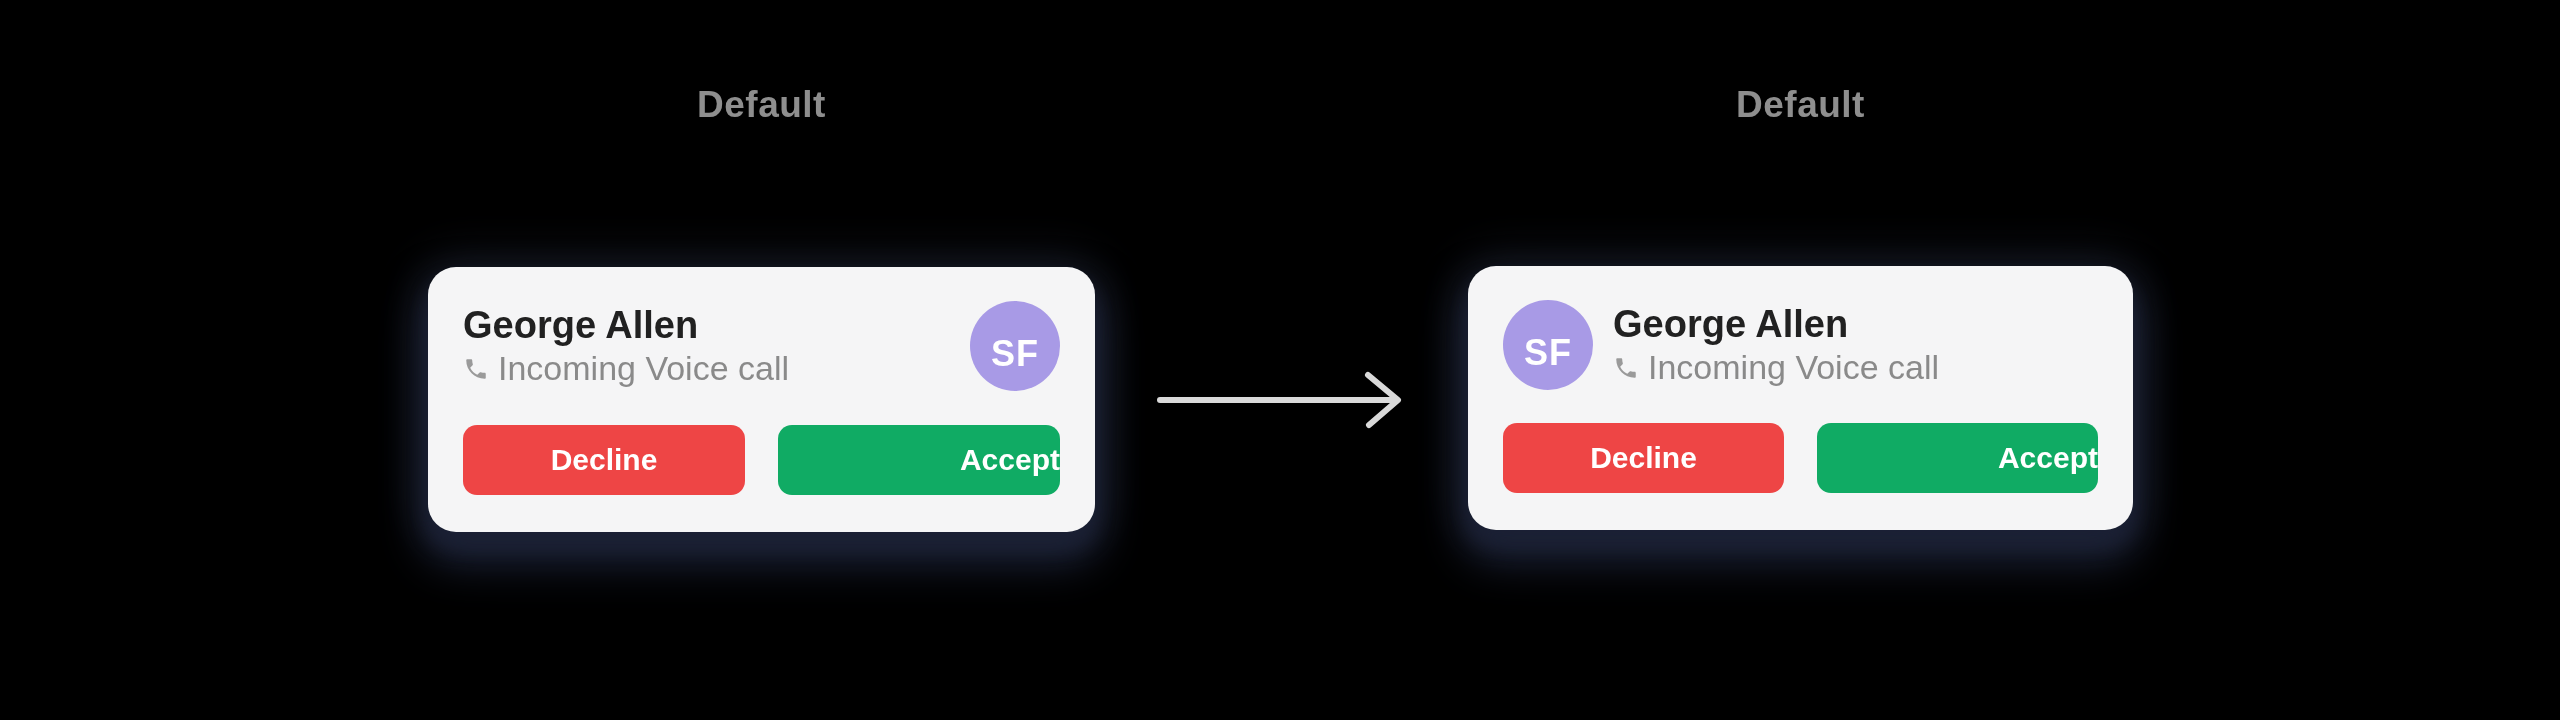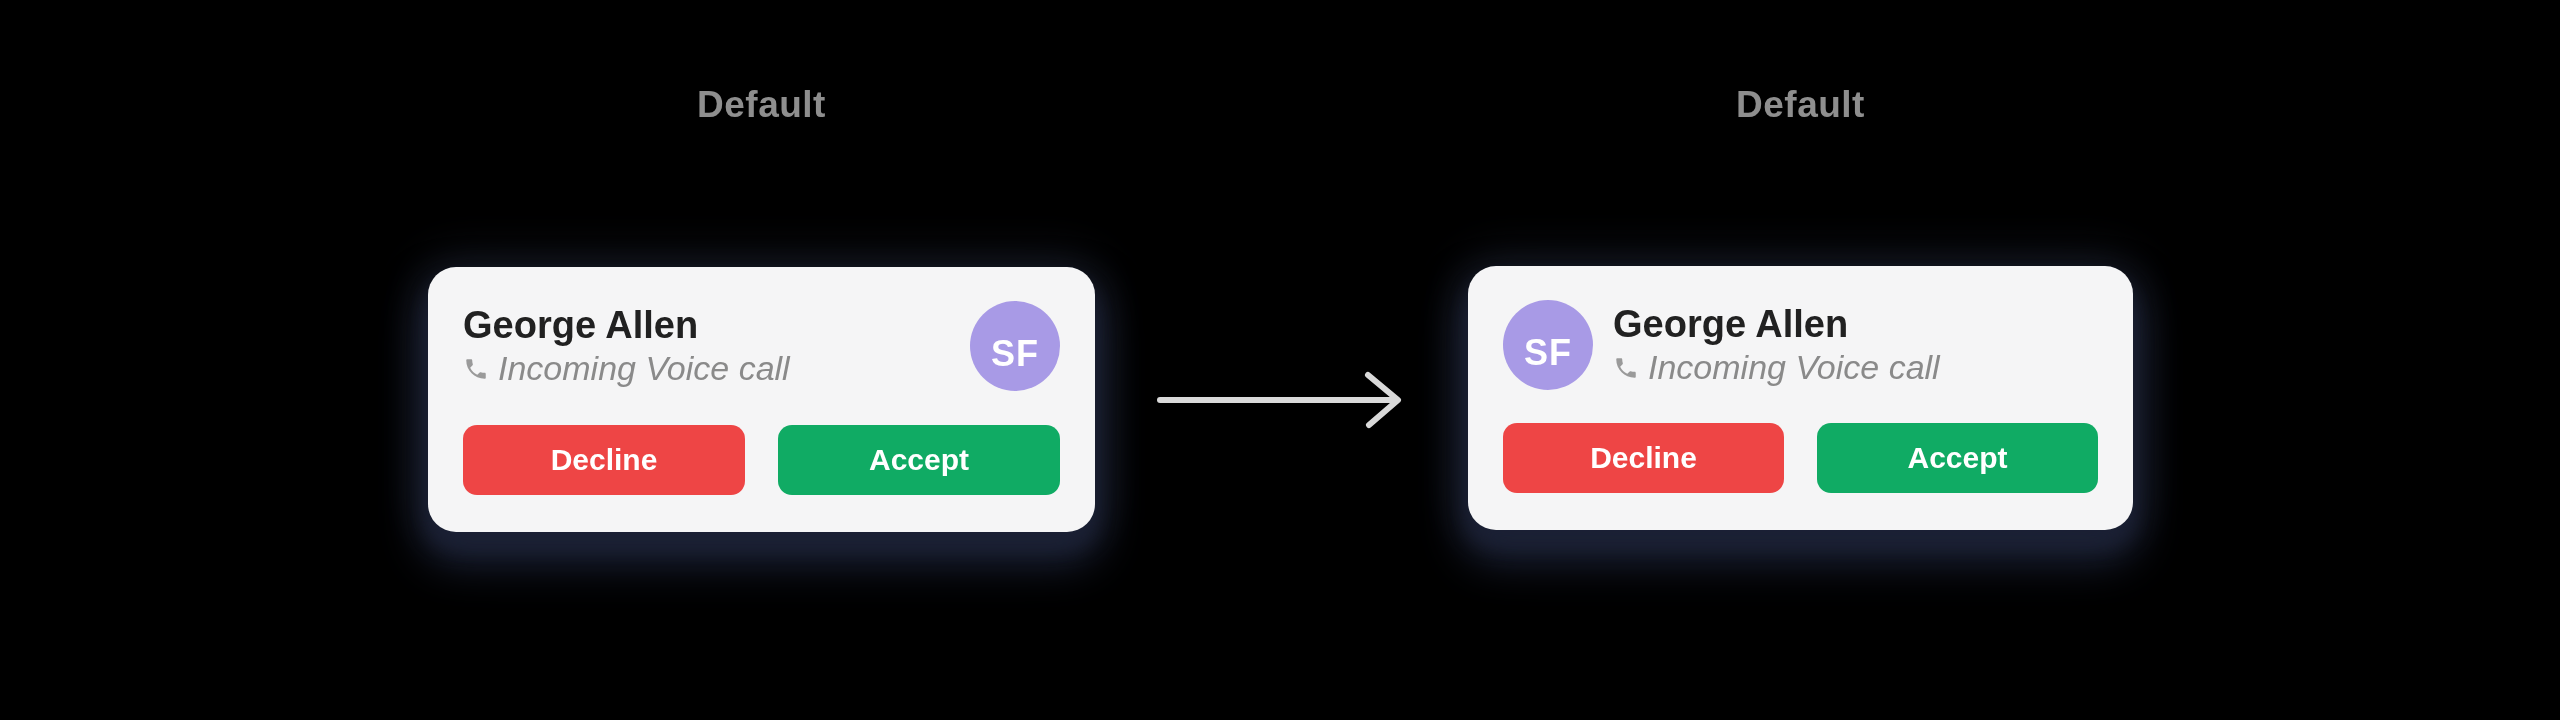--- a/index.html
+++ b/index.html
@@ -24,34 +24,34 @@
                0 26px 44px 6px rgba(38,46,72,0.75),
                0 0 46px 10px rgba(70,80,105,0.30);}
   .card-default{left:428px; top:267px; width:667px; height:265px;}
   .card-custom{left:1468px; top:266px; width:665px; height:264px;}
 
   .card-header{display:flex; align-items:center; justify-content:space-between;}
   .card-custom .card-header{justify-content:flex-start; gap:20px;}
 
   .identity{display:flex; flex-direction:column; }
   .caller-name{font-size:38px; font-weight:700; color:var(--title); line-height:1.2;}
-  .subtitle-row{display:flex; align-items:center; gap:9px;font-style:italic;}
+  .subtitle-row{display:flex; align-items:center; gap:9px;}
   .subtitle-row svg{width:26px; height:26px; flex:0 0 auto;}
   .subtitle-text{font-size:34px; color:var(--subtitle); line-height:1.2;}
 
   .avatar{width:90px; height:90px; border-radius:50%; background:var(--avatar-bg);
     display:flex; align-items:center; justify-content:center; flex:0 0 auto;}
   .avatar span{font-size:36px; font-weight:700; color:var(--avatar-text); letter-spacing:1px;margin-top:16px;}
 
   .actions{display:flex; gap:33px;}
   .btn{flex:1 1 0; height:70px; border:none; border-radius:14px; cursor:pointer;
     font-family:"Liberation Sans", sans-serif; font-size:30px; font-weight:600;
     color:var(--button-text); line-height:70px; text-align:center;}
   .btn-decline{background:var(--decline-bg);}
-  .btn-accept{background:var(--accept-bg);}
+  .btn-accept{background:var(--accept-bg);text-align:right;}
 
   .arrow{position:absolute; left:1150px; top:369px; width:262px; height:62px;}
 </style>
 </head>
 <body>
 
 <div class="stage">
 
   <div class="section-label label-default">Default</div>
   <div class="section-label label-custom">Default</div>

